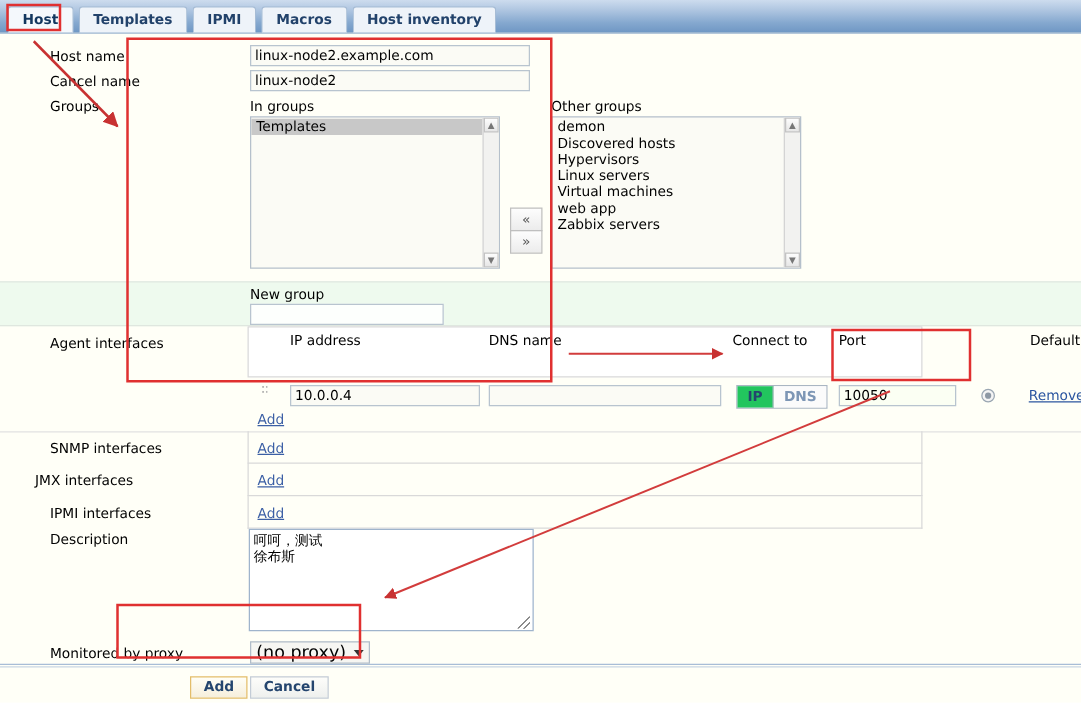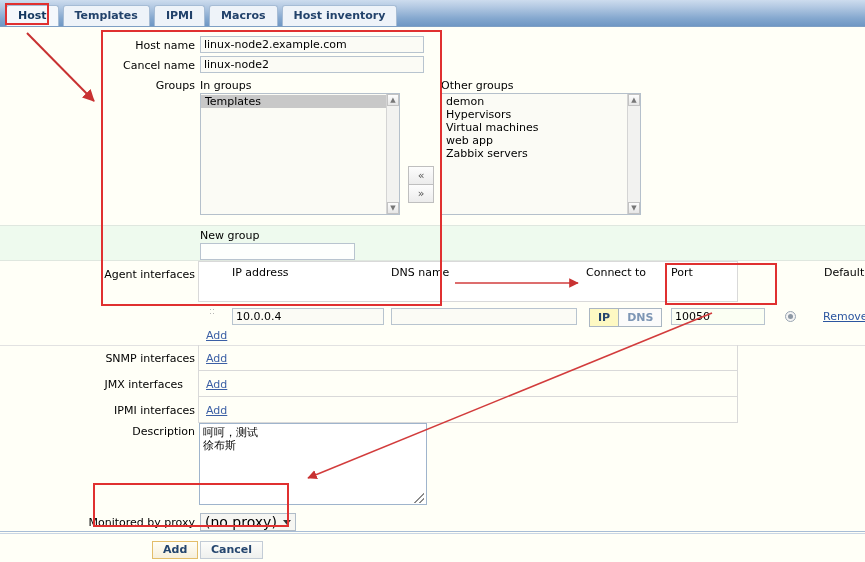--- a/index.html
+++ b/index.html
@@ -38,21 +38,21 @@
   .panel {
     position: absolute; left: 0; top: 27px; width: 865px; height: 505px;
     background: #fffff7;
     border-bottom: 1px solid #a8bdd6;
   }
   .frow {
     position: absolute; left: 0; width: 865px;
     border-bottom: 1px solid #e2e2e2;
   }
   .flabel {
-    position: absolute; text-align: right; font-size: 11px; color: #000;
+    position: absolute; text-align: left; font-size: 11px; color: #000;
     white-space: nowrap;
   }
   input.txt {
     font-family: "DejaVu Sans", "Liberation Sans", sans-serif;
     font-size: 11px;
     height: 17px;
     padding: 1px 3px;
     border: 1px solid #b8c4cf;
     background: #fbfbf5;
     color: #000;
@@ -118,21 +118,21 @@
   .seg {
     display: inline-block;
     border: 1px solid #aab6c2;
     background: #fbfbfb;
     height: 19px;
   }
   .seg span {
     display: inline-block; height: 17px; line-height: 17px;
     padding: 0 8px; font-size: 11px; font-weight: bold; cursor: pointer;
   }
-  .seg .on { background: #fef9c3; color: #24456e; border-right: 1px solid #aab6c2; }
+  .seg .on { background: #22c55e; color: #24456e; border-right: 1px solid #aab6c2; }
   .seg .off { background: #fbfbfb; color: #7d96b5; }
 
   .radio {
     width: 11px; height: 11px; border-radius: 50%;
     border: 1px solid #9aa6b2; background: #f4f4f4;
     position: relative; display: inline-block;
   }
   .radio::after {
     content: ""; position: absolute; left: 2px; top: 2px;
     width: 5px; height: 5px; border-radius: 50%; background: #8d98a4;
@@ -240,21 +240,23 @@
     <div class="mvbtns" style="left:408px; top:139px;">
       <div class="mvbtn">«</div>
       <div class="mvbtn">»</div>
     </div>
 
     <div class="flabel" style="left:441px; top:52px; width:150px; text-align:left;">Other groups</div>
 
     <div class="listbox" style="position:absolute; left:441px; top:66px; width:200px; height:122px;">
       <div class="opts">
         <div class="opt">demon</div>
+        <div class="opt">Discovered hosts</div>
         <div class="opt">Hypervisors</div>
+        <div class="opt">Linux servers</div>
         <div class="opt">Virtual machines</div>
         <div class="opt">web app</div>
         <div class="opt">Zabbix servers</div>
       </div>
       <div class="sbar">
         <div class="sbtn up">▲</div>
         <div class="sbtn dn">▼</div>
       </div>
     </div>
 

